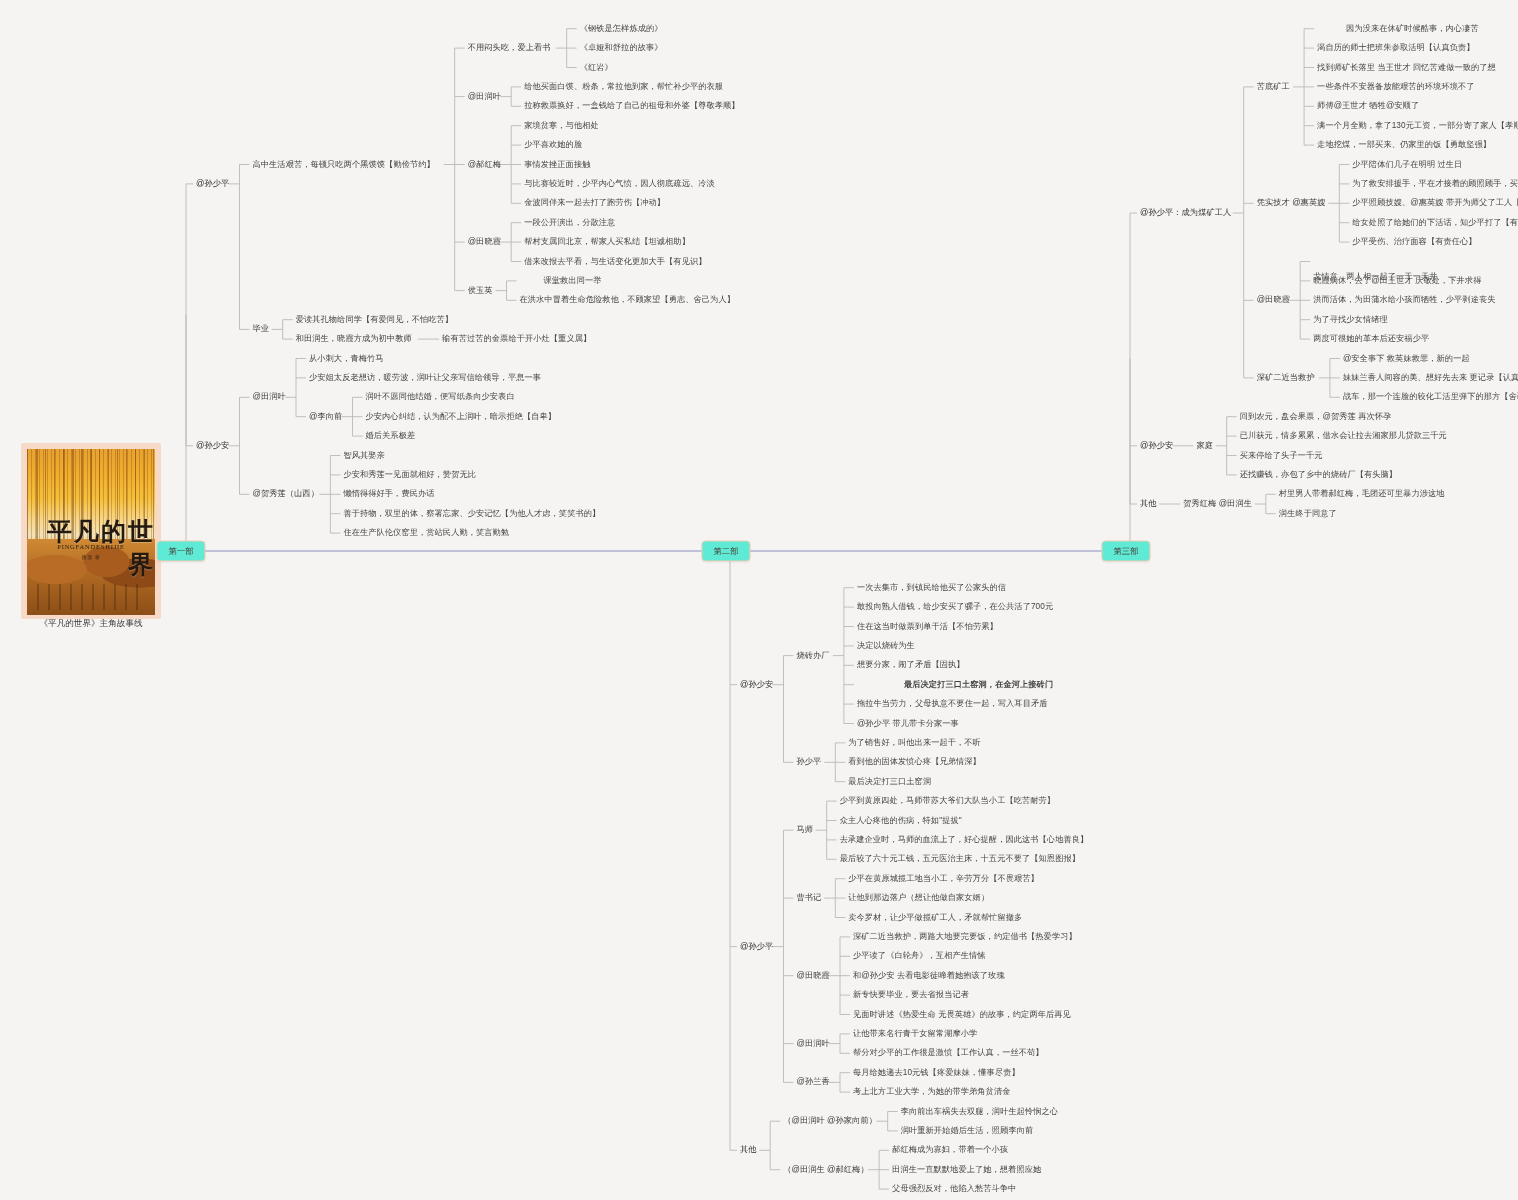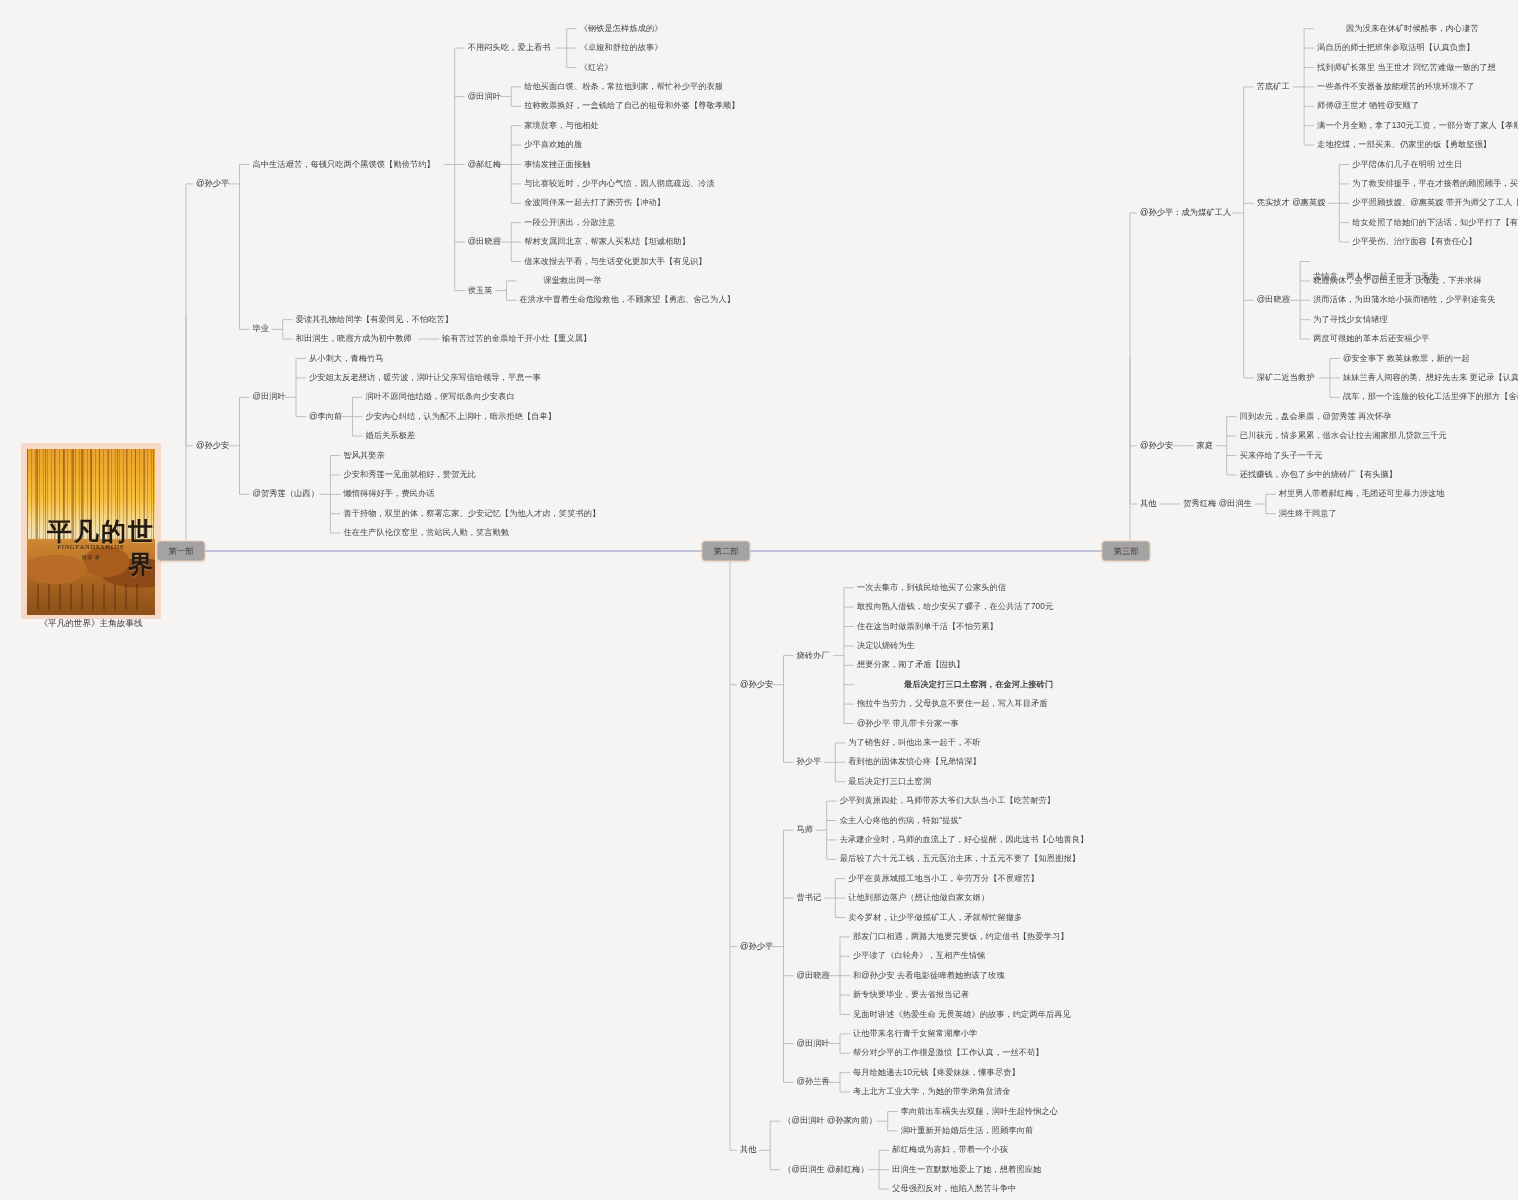--- a/index.html
+++ b/index.html
@@ -29,21 +29,21 @@
     white-space: nowrap;
     transform: translateY(-50%);
     letter-spacing: 0.1px;
   }
   .node.lvl1 { color: #2f2f2f; }
   .node.lvl2 { color: #3c3c3c; }
   .node.leaf { color: #444; }
   .root-node {
     position: absolute;
     transform: translate(-50%, -50%);
-    background: #a3a3a3;
+    background: #5eead4;
     border: 1px solid #f0cdb4;
     border-radius: 4px;
     padding: 4px 11px;
     font-size: 8.4px;
     color: #4a3a30;
     white-space: nowrap;
     box-shadow: 0 1px 1px rgba(0,0,0,.04);
   }
   
   #cover-card {
@@ -396,21 +396,21 @@
       <div class="node lvl2" style="left: 796.5px; top: 830.2px;">马师</div>
       <div class="node leaf" style="left: 839.7px; top: 801.1px;">少平到黄原四处，马师带苏大爷们大队当小工【吃苦耐劳】</div>
       <div class="node leaf" style="left: 839.7px; top: 820.5px;">众主人心疼他的伤病，特如"提拔"</div>
       <div class="node leaf" style="left: 839.7px; top: 839.9px;">去承建企业时，马师的血流上了，好心提醒，因此这书【心地善良】</div>
       <div class="node leaf" style="left: 839.7px; top: 859.3px;">最后较了六十元工钱，五元医治主床，十五元不要了【知恩图报】</div>
       <div class="node lvl2" style="left: 796.5px; top: 898.1px;">曹书记</div>
       <div class="node leaf" style="left: 848.3px; top: 878.7px;">少平在黄原城揽工地当小工，辛劳万分【不畏艰苦】</div>
       <div class="node leaf" style="left: 848.3px; top: 898.1px;">让他到那边落户（想让他做自家女婿）</div>
       <div class="node leaf" style="left: 848.3px; top: 917.5px;">卖今罗材，让少平做揽矿工人，矛就帮忙留撤多</div>
       <div class="node lvl2" style="left: 796.5px; top: 975.7px;">@田晓霞</div>
-      <div class="node leaf" style="left: 853px; top: 936.9px;">那发门口相遇，两路大地要完要饭，约定借书【热爱学习】</div>
+      <div class="node leaf" style="left: 853px; top: 936.9px;">深矿二近当救护，两路大地要完要饭，约定借书【热爱学习】</div>
       <div class="node leaf" style="left: 853px; top: 956.3px;">少平读了《白轮舟》，互相产生情愫</div>
       <div class="node leaf" style="left: 853px; top: 975.7px;">和@孙少安 去看电影徒啼着她抱该了玫瑰</div>
       <div class="node leaf" style="left: 853px; top: 995.1px;">新专快要毕业，要去省报当记者</div>
       <div class="node leaf" style="left: 853px; top: 1014.5px;">见面时讲述《热爱生命 无畏英雄》的故事，约定两年后再见</div>
       <div class="node lvl2" style="left: 796.5px; top: 1043.6px;">@田润叶</div>
       <div class="node leaf" style="left: 853px; top: 1033.9px;">让他带来名行青干女留常湖摩小学</div>
       <div class="node leaf" style="left: 853px; top: 1053.3px;">帮分对少平的工作很是激愤【工作认真，一丝不苟】</div>
       <div class="node lvl2" style="left: 796.5px; top: 1082.4px;">@孙兰香</div>
       <div class="node leaf" style="left: 853px; top: 1072.7px;">每月给她递去10元钱【疼爱妹妹，懂事尽责】</div>
       <div class="node leaf" style="left: 853px; top: 1092.1px;">考上北方工业大学，为她的带学弟角贫清金</div>

